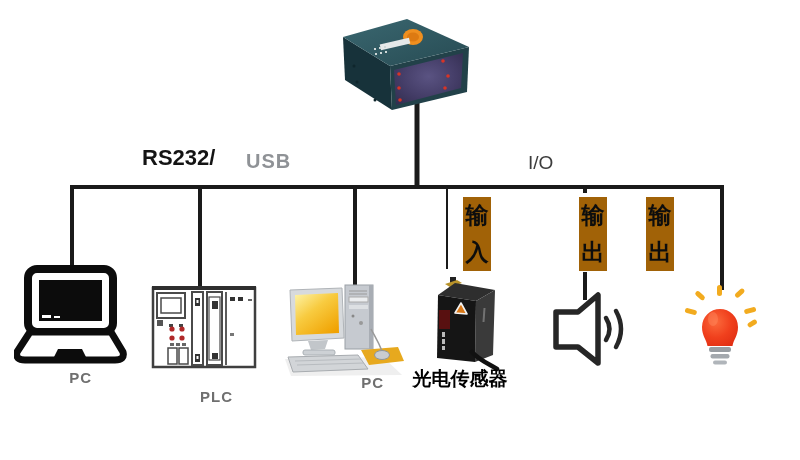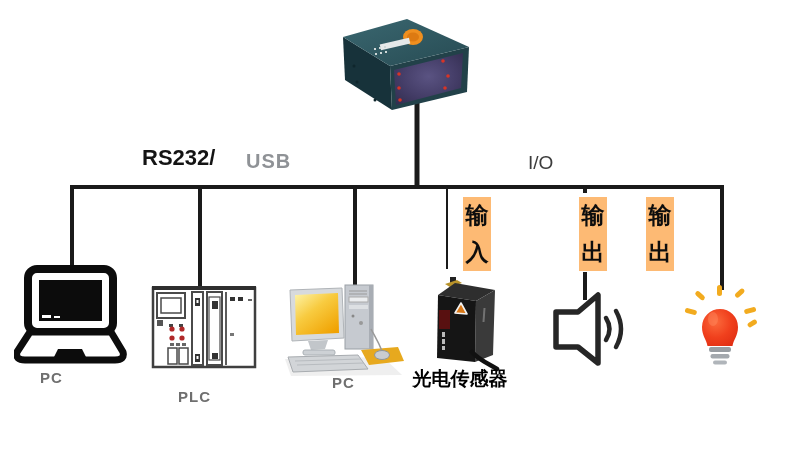--- a/index.html
+++ b/index.html
@@ -3,31 +3,31 @@
 <meta charset="utf-8">
 <style>
   html,body{margin:0;padding:0;background:#fff;}
   .canvas{
     position:relative;width:800px;height:460px;background:#ffffff;overflow:hidden;
     font-family:"Liberation Sans","DejaVu Sans",sans-serif;
   }
   .layer{position:absolute;left:0;top:0;}
   .icon{position:absolute;}
   .lbl{position:absolute;white-space:nowrap;}
-  .dev-lbl{font-size:15px;font-weight:bold;color:#6f6f6f;text-align:left;letter-spacing:1px;}
+  .dev-lbl{font-size:15px;font-weight:bold;color:#6f6f6f;text-align:right;letter-spacing:1px;}
   .cjk-lbl{font-size:18px;font-weight:bold;color:#858585;text-align:center;}
   .cjk-lbl-black{font-size:19px;font-weight:bold;color:#000;text-align:center;}
   .comm1{left:158px;top:120px;width:72px;font-size:19px;font-weight:bold;color:#141414;text-align:center;}
   .comm2{left:142px;top:145px;font-size:22px;font-weight:bold;color:#141414;}
   .usb{left:246px;top:150px;font-size:20px;font-weight:600;color:#8f9296;letter-spacing:1px;}
   .io{left:528px;top:152px;width:50px;font-size:19px;font-weight:500;color:#3c3c3c;}
   .vlabel{
     position:absolute;width:28px;font-size:23px;font-weight:bold;color:#0d0d0d;
     line-height:37px;text-align:center;word-break:break-all;white-space:normal;
-    background:#fdba74;
+    background:#a16207;
   }
 </style>
 </head>
 <body>
 
 <div class="canvas">
 
   <svg class="layer" width="800" height="460">
     <g stroke="#1a1a1a" fill="none">
       <path d="M72,272 L72,187 L722,187 L722,290" stroke-width="4"></path>

